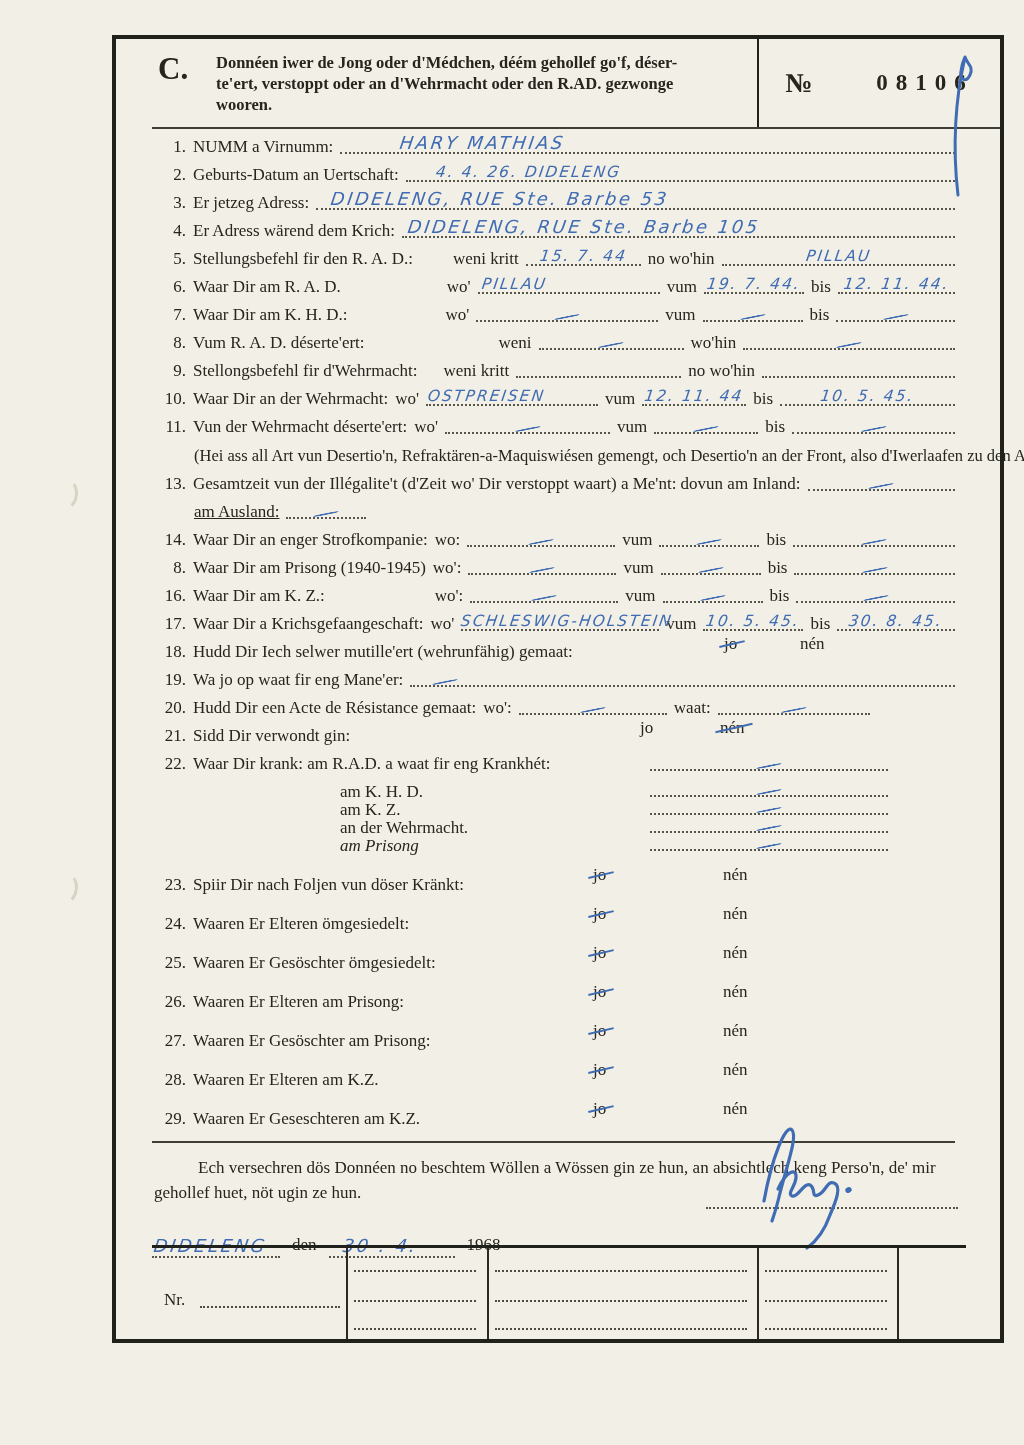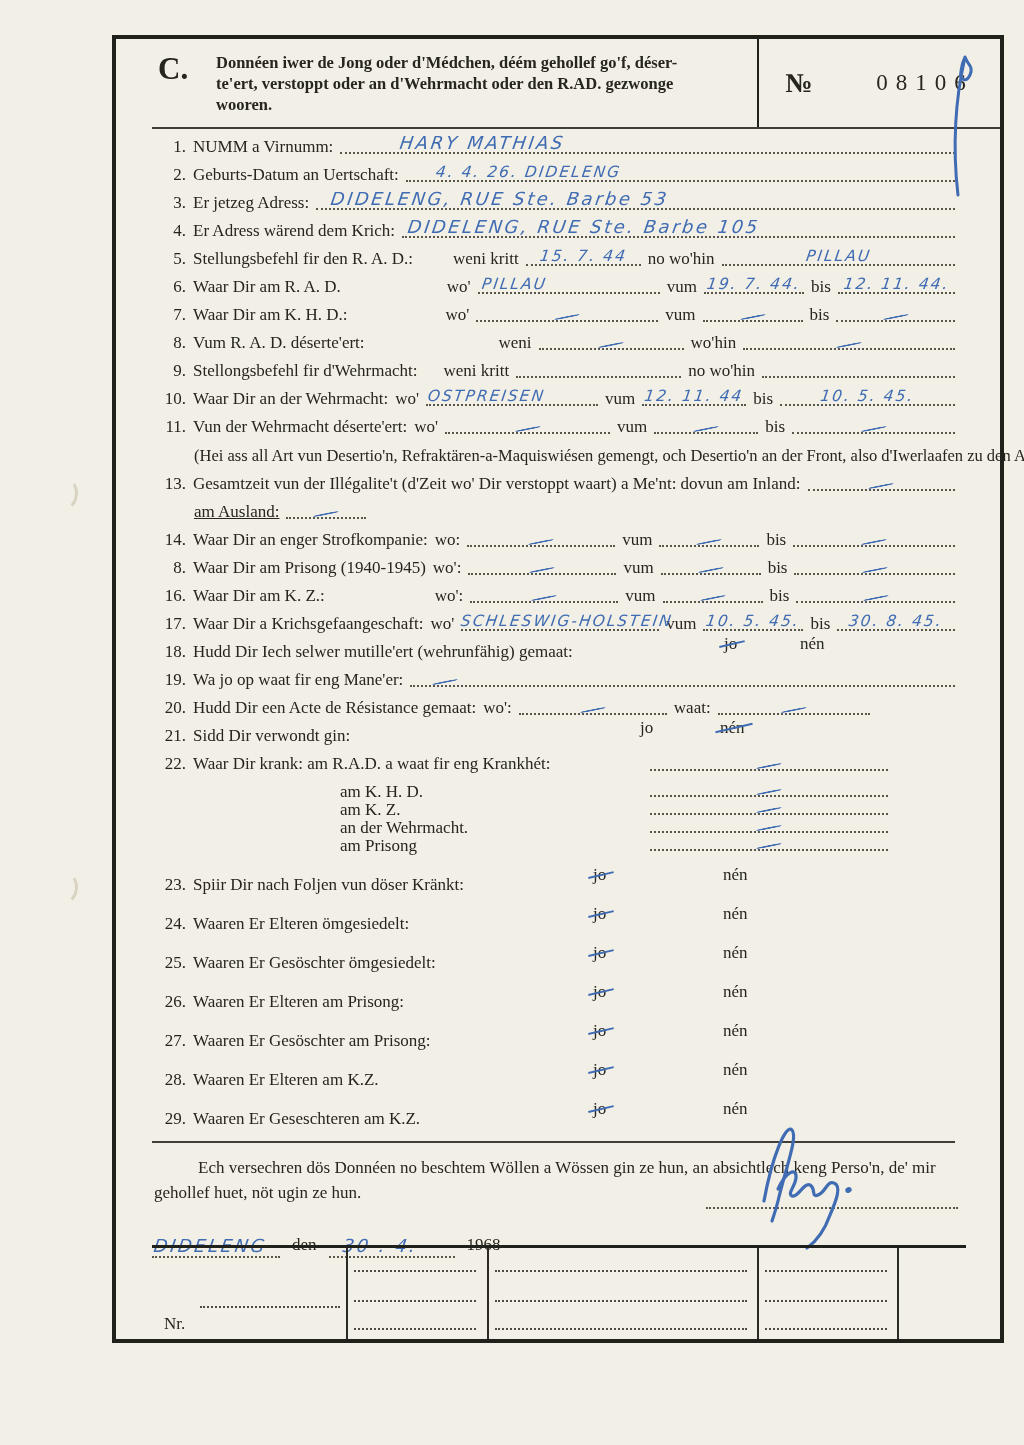--- a/index.html
+++ b/index.html
@@ -21,21 +21,21 @@
   
   .header{position:relative;height:90px;margin-left:36px;width:848px;
     border-bottom:2px solid #403f37;box-sizing:border-box;}
   .c-letter{position:absolute;left:6px;top:12px;font-size:31px;font-weight:bold;}
   .h-text{position:absolute;left:64px;top:13px;width:548px;font-weight:bold;
     font-size:16.5px;line-height:21px;}
   .h-div{position:absolute;left:605px;top:0;bottom:0;width:2px;background:var(--frame);}
   .no-box{position:absolute;left:607px;right:0;top:0;bottom:0;display:flex;
     align-items:center;justify-content:center;gap:30px;}
   .no-sign{font-size:27px;font-weight:bold;}
-  .no-digits{font-size:23px;letter-spacing:8px;font-weight:400;margin-left:34px;}
+  .no-digits{font-size:23px;letter-spacing:8px;font-weight:700;margin-left:34px;}
   .pen-mark{position:absolute;left:815px;top:10px;width:60px;height:150px;z-index:5;}
   
   .form{margin:8px 45px 0 36px;}
   .frow{position:relative;display:flex;align-items:baseline;column-gap:7px;
     height:20px;margin-bottom:8px;white-space:nowrap;font-size:17px;}
   .frow.tight{height:18px;margin-bottom:4px;margin-top:21px;}
   .frow.sub{height:18px;margin-bottom:0;}
   .frow.note{display:block;white-space:normal;height:auto;line-height:21.5px;
     margin:1px 0 7px 0;font-size:16.5px;}
   .num{flex:0 0 34px;text-align:right;}
@@ -67,21 +67,21 @@
   .closing .fill{align-self:stretch;}
   .closing .hand{bottom:5px;}
   .signature{position:absolute;left:590px;top:1112px;width:252px;height:56px;
     border-bottom:2px dotted var(--dots);}
   .signature svg{position:absolute;left:28px;top:-46px;overflow:visible;}
   
   .btable{position:absolute;left:36px;bottom:0;width:814px;height:94px;
     border-top:3.5px solid var(--frame);box-sizing:border-box;}
   .vline{position:absolute;top:0;bottom:0;width:2px;background:#2a2a24;}
   .tdot{position:absolute;border-bottom:2px dotted #4c4c44;height:0;}
-  .nr-label{position:absolute;left:12px;top:42px;font-size:17px;margin-top:24px;}
+  .nr-label{position:absolute;left:12px;top:42px;font-size:17px;}
 </style>
 </head>
 <body>
 
 <div class="canvas">
 
   <span class="hole" style="left:52px;top:478px;"></span>
   <span class="hole" style="left:52px;top:872px;"></span>
 
   <div class="frame">
@@ -362,21 +362,21 @@
           <span class="fill absf" style="left: 498px; width: 238px;">
             <span class="dash"></span>
           </span>
         </div>
         <div class="frow sub" style="padding-left: 188px;">
           <span class="pt">an der Wehrmacht.</span>
           <span class="fill absf" style="left: 498px; width: 238px;">
             <span class="dash"></span>
           </span>
         </div>
-        <div class="frow sub" style="padding-left: 188px;">
+        <div class="frow sub" style="padding-left: 188px; font-style: italic;">
           <span class="pt">am Prisong</span>
           <span class="fill absf" style="left: 498px; width: 238px;">
             <span class="dash"></span>
           </span>
         </div>
         <div class="frow tight">
           <span class="num">23.</span>
           <span class="pt">Spiir Dir nach Foljen vun döser Kränkt:</span>
           <span class="choice struck" style="left: 441px;"><span class="word">jo</span></span>
           <span class="choice" style="left: 571px;"><span class="word">nén</span></span>

